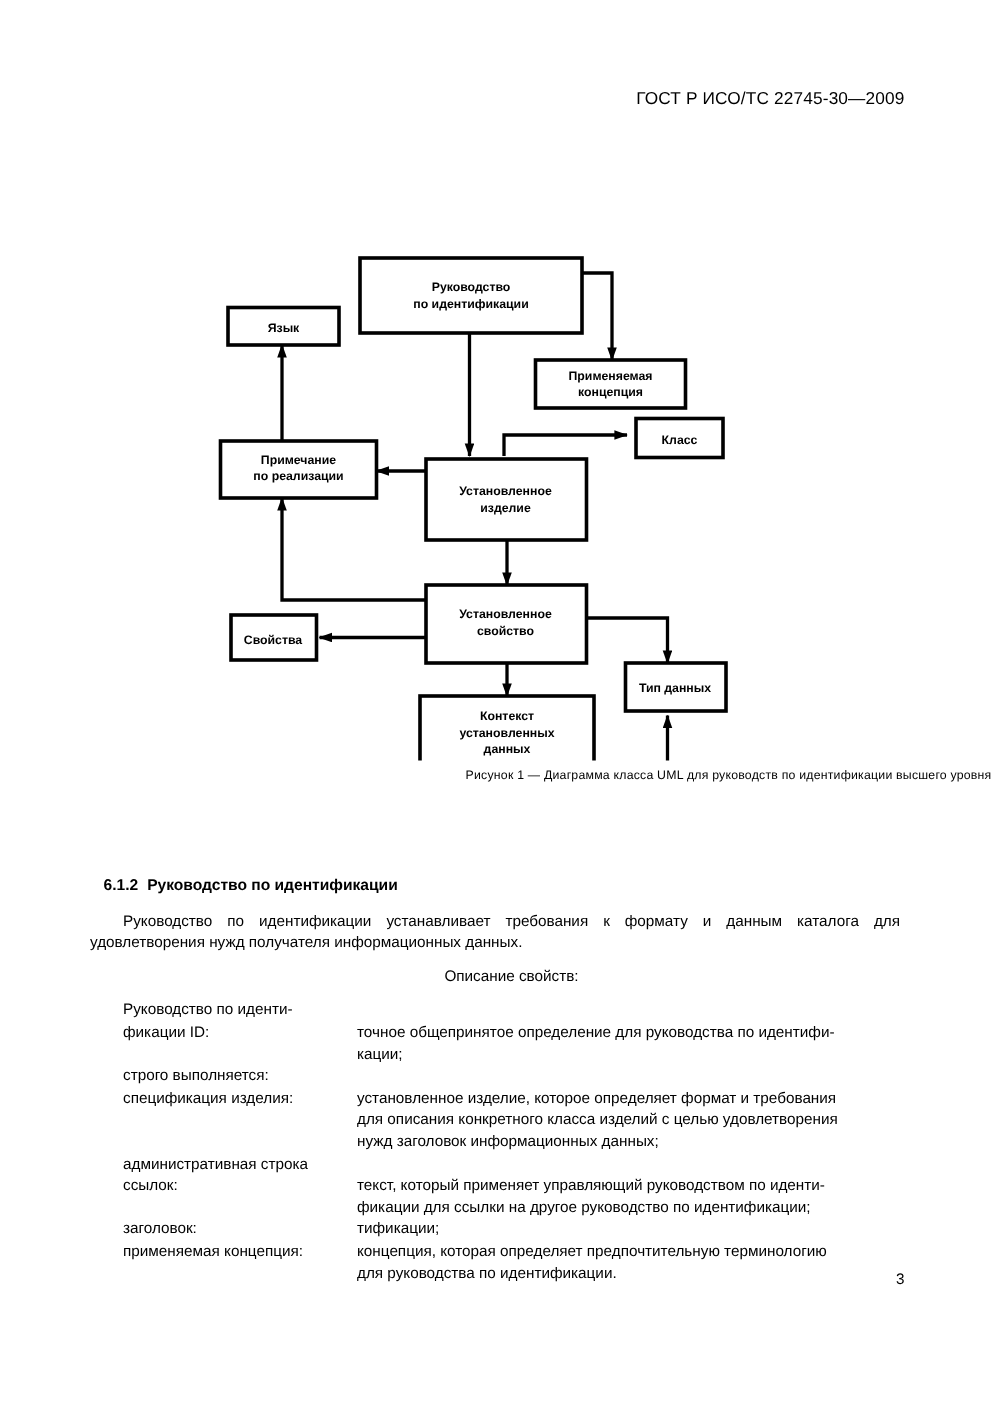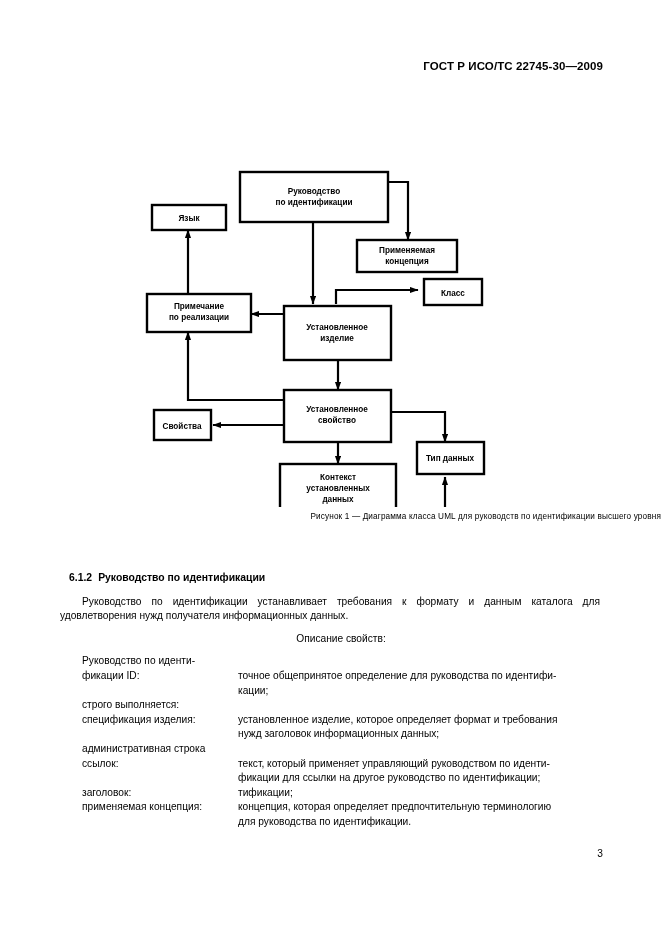--- a/index.html
+++ b/index.html
@@ -22,21 +22,21 @@
     width: 661px;
     height: 936px;
   }
 
   
   .doc-header {
     position: absolute;
     right: 58px;
     top: 60px;
     font-size: 11.5px;
-    font-weight: bold;
+    font-weight: normal;
     letter-spacing: 0.1px;
     white-space: nowrap;
   }
 
   
   .diagram {
     position: absolute;
     left: 0;
     top: 82px;
     width: 661px;
@@ -57,21 +57,21 @@
     width: 661px;
     text-align: right;
     font-size: 8.2px;
     letter-spacing: 0.15px;
   }
 
   
   .body {
     position: absolute;
     left: 60px;
-    top: 571px;
+    top: 584px;
     width: 540px;
     font-size: 10.2px;
     line-height: 14.6px;
   }
   .sec-heading {
     font-weight: bold;
     font-size: 10.4px;
     margin: 0 0 9px 9px;
   }
   .sec-heading .num { margin-right: 6px; }
@@ -248,20 +248,21 @@
           <div>строго выполняется:</div>
         </div>
       </div>
 
       <div class="defrow">
         <div class="defterm">
           <div>спецификация изделия:</div>
         </div>
         <div class="defdesc defdesc-lines">
           <div>установленное изделие, которое определяет формат и требования</div>
+          <div>для описания конкретного класса изделий с целью удовлетворения</div>
           <div>нужд заголовок информационных данных;</div>
         </div>
       </div>
 
       <div class="defrow">
         <div class="defterm wrap2">
           <div>административная строка</div>
           <div>ссылок:</div>
         </div>
         <div class="defdesc defdesc-lines">

